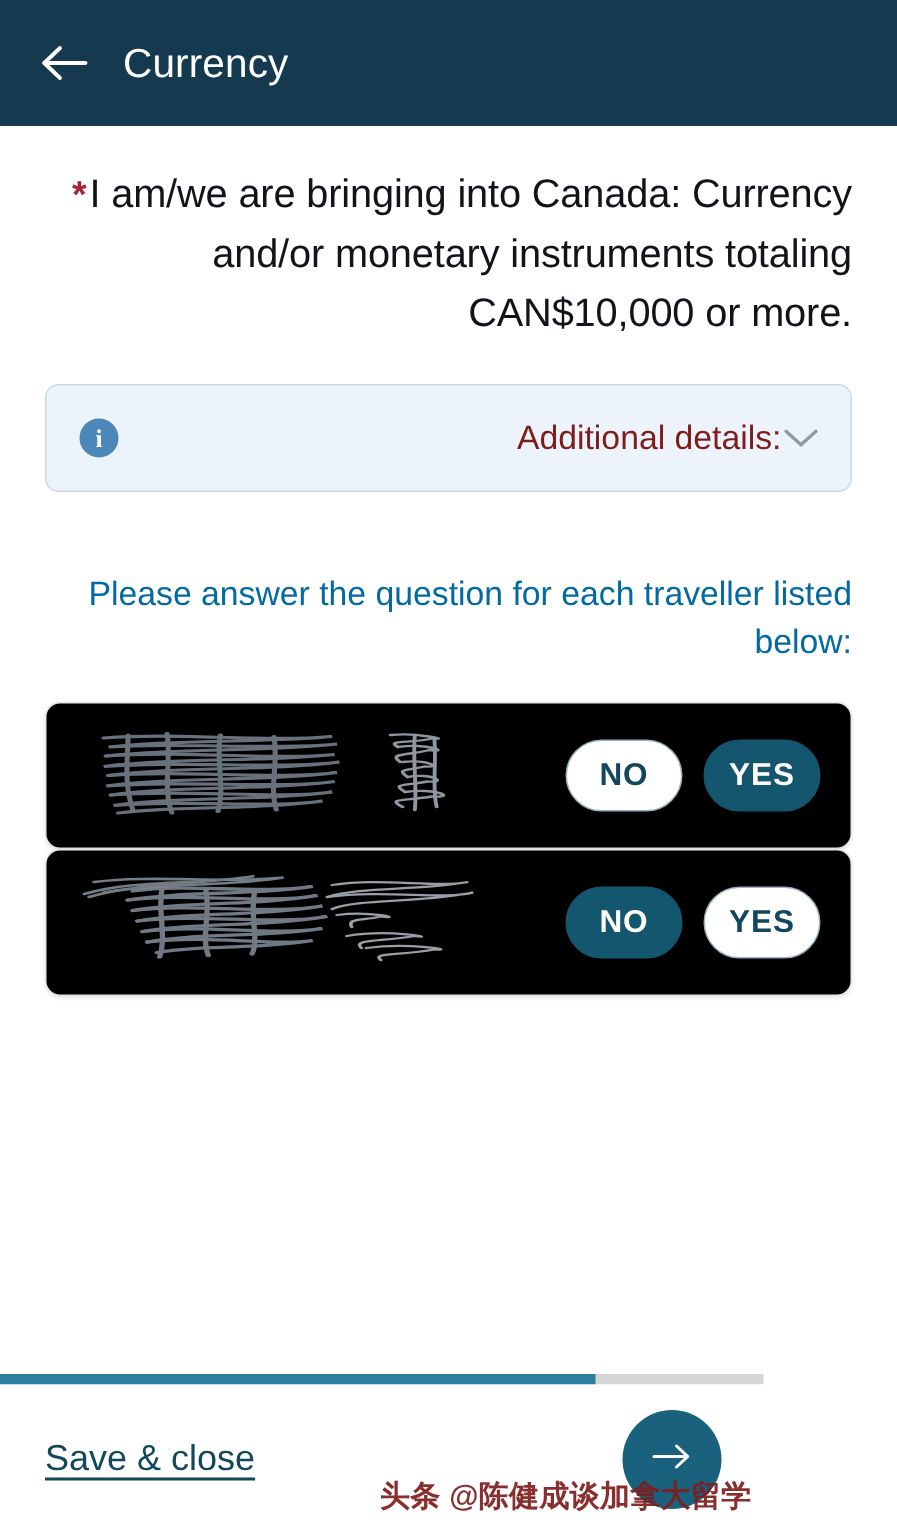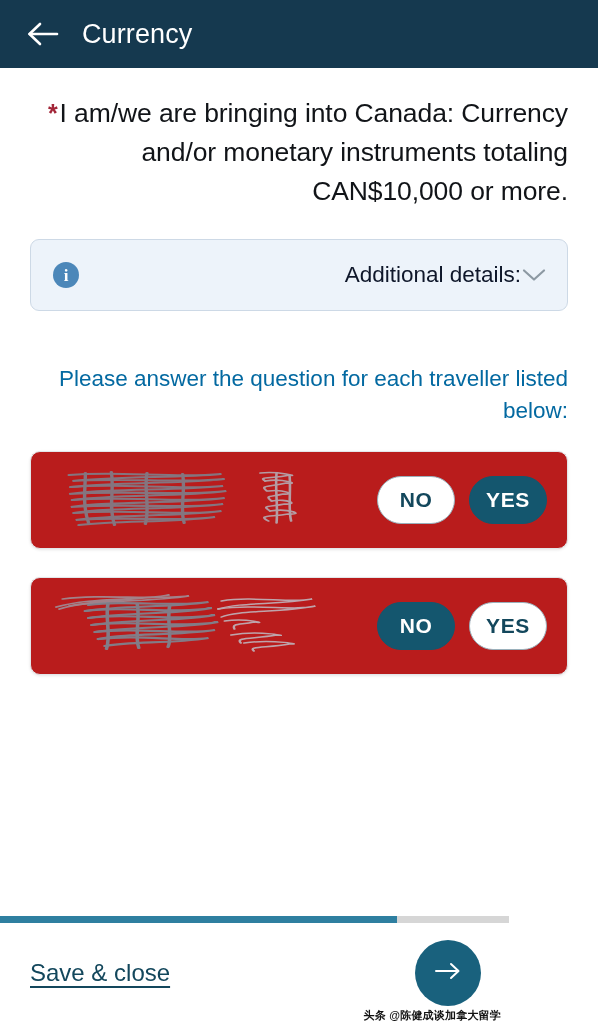--- a/index.html
+++ b/index.html
@@ -10,21 +10,21 @@
     width: 598px;
     height: 1023px;
     background: #ffffff;
     font-family: "Liberation Sans", sans-serif;
     overflow: hidden;
     position: relative;
   }
 
   
   .header {
-    height: 68px;
+    height: 84px;
     background: #15394f;
     display: flex;
     align-items: center;
     padding: 0 0 0 22px;
     box-sizing: border-box;
   }
   .back-arrow {
     width: 42px;
     height: 42px;
     display: flex;
@@ -88,21 +88,21 @@
     font-family: "Liberation Serif", serif;
     display: flex;
     align-items: center;
     justify-content: center;
     flex: none;
     line-height: 1;
   }
   .details-label {
     margin-left: 20px;
     font-size: 22.5px;
-    color: #0f172a;
+    color: #7f1d1d;
     flex: 1;
   }
   .chev {
     width: 26px;
     height: 26px;
     flex: none;
     display: flex;
     align-items: center;
     justify-content: center;
   }
@@ -110,30 +110,29 @@
   .instruction {
     margin-top: 52px;
     font-size: 22.5px;
     line-height: 32px;
     color: #0369a1;
   }
 
   
   .cards { margin-top: 24px; }
   .traveller-card {
-    background: #b91c1c;
+    background: #000000;
     border: 1px solid #e3e6e9;
     border-radius: 10px;
     box-shadow: 0 1px 3px rgba(0,0,0,0.10);
     height: 98px;
     display: flex;
     align-items: center;
     padding: 0 20px 0 22px;
     box-sizing: border-box;
-    margin-bottom: 28px;
   }
   .traveller-name {
     flex: 1;
     min-width: 0;
     height: 70px;
     position: relative;
     overflow: hidden;
   }
   
   .scribble {
@@ -214,24 +213,24 @@
     background: #19617d;
     display: flex;
     align-items: center;
     justify-content: center;
     cursor: pointer;
     flex: none;
   }
   .watermark {
     position: absolute;
     right: 8px;
-    bottom: 0;
-    font-size: 11px;
+    bottom: 12px;
+    font-size: 20px;
     font-weight: 700;
-    color: #000000;
+    color: #7f1d1d;
     white-space: nowrap;
     opacity: 0.92;
     letter-spacing: 0.2px;
     pointer-events: none;
   }
 </style>
 </head>
 <body>
 
 <div class="header">

